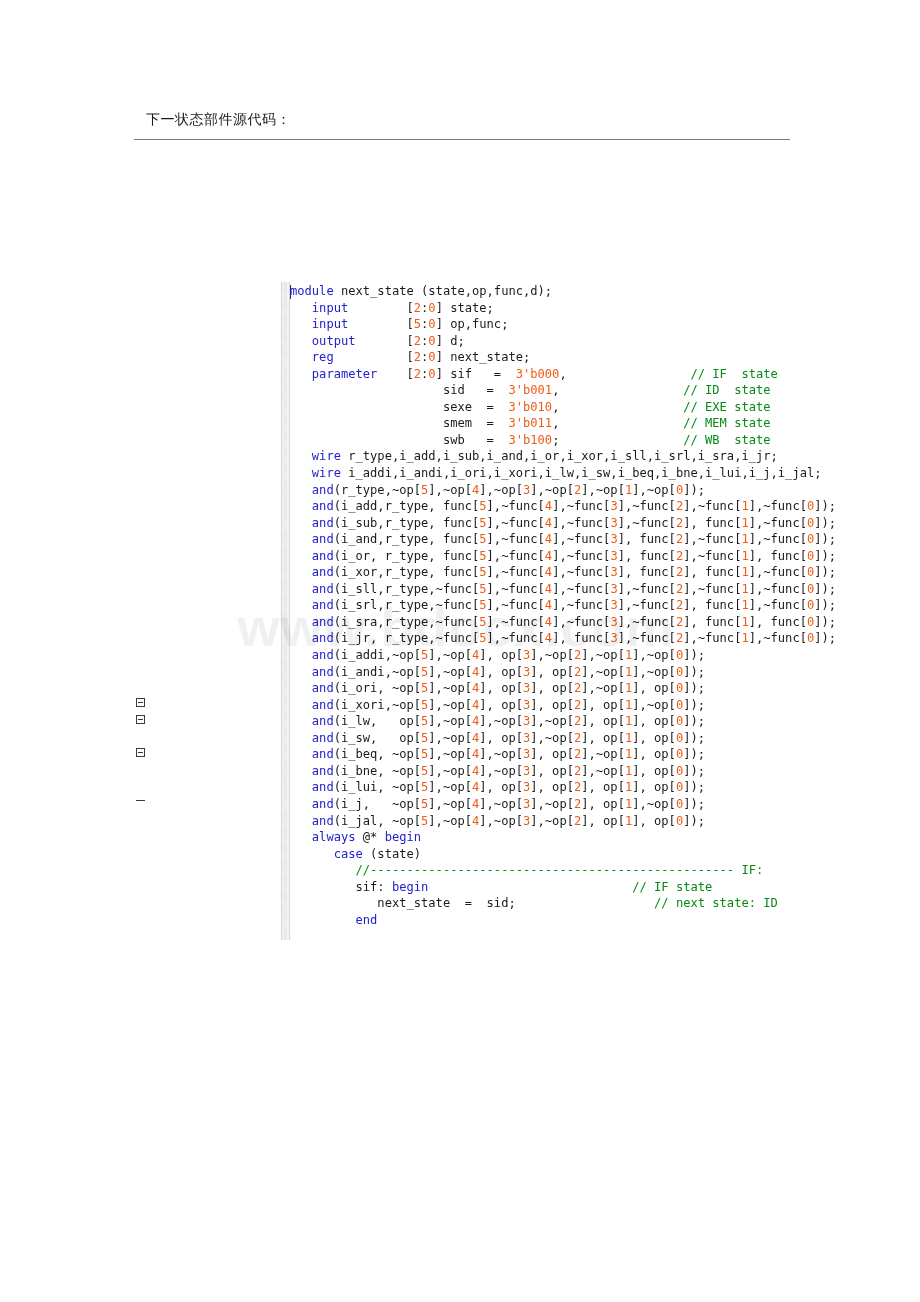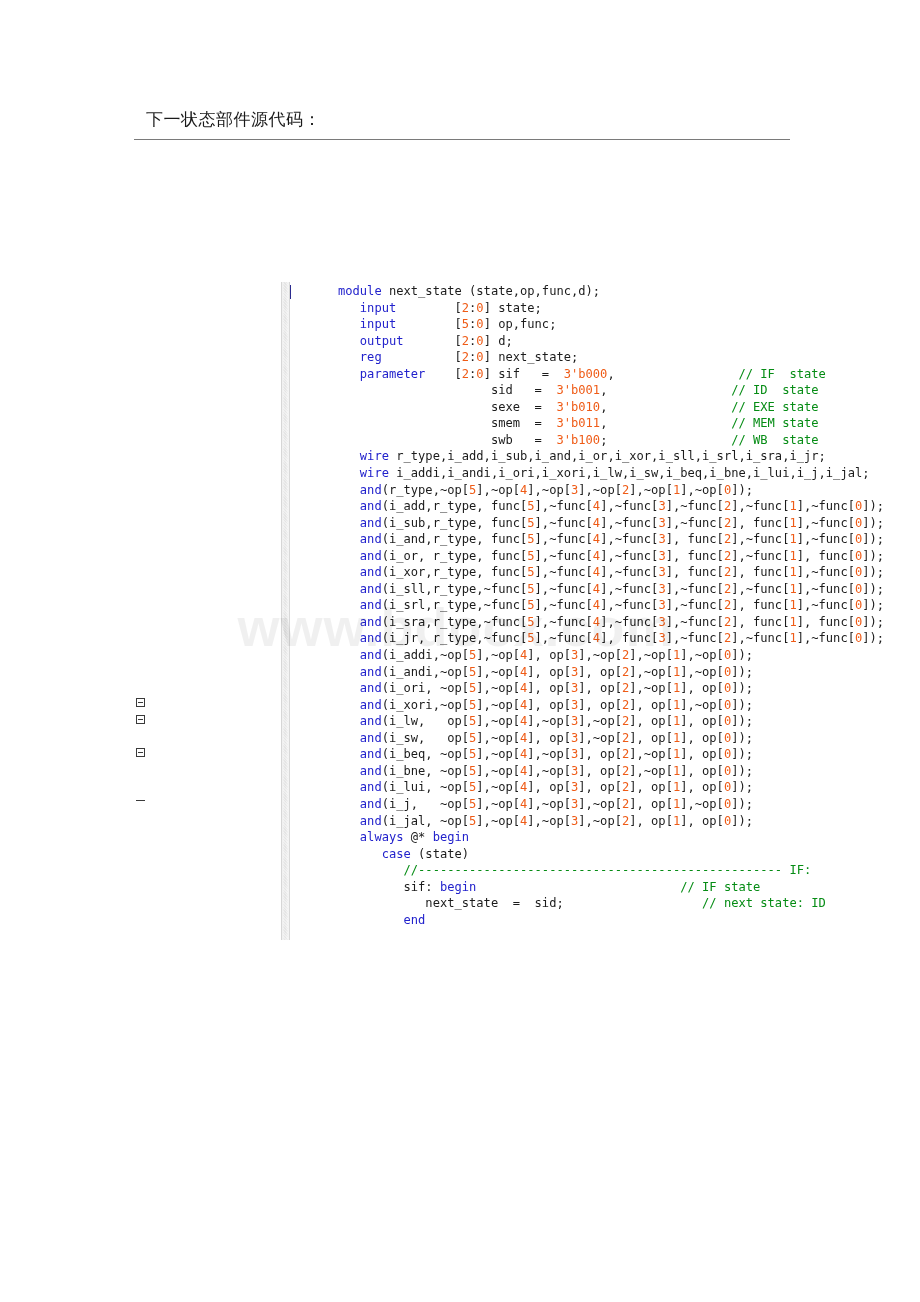--- a/index.html
+++ b/index.html
@@ -19,22 +19,22 @@
     position: absolute;
     inset: 0;
     background: #ffffff;
   }
 
   
   .heading {
     position: absolute;
     left: 146px;
     top: 108px;
-    font-family: Liberation Sans, sans-serif;
-    font-size: 17px;
+    font-family: Liberation Mono, monospace;
+    font-size: 14px;
     line-height: 24px;
     color: #1a1a1a;
     letter-spacing: 0.5px;
     white-space: nowrap;
   }
 
   
   .code-block {
     position: absolute;
     left: 134px;
@@ -116,21 +116,20 @@
   .code-lines {
     position: absolute;
     left: 156px;
     top: 143px;
     font-family: "DejaVu Sans Mono", "Liberation Mono", monospace;
     font-size: 12.1px;
     line-height: 16.55px;
     white-space: pre;
     color: #1b1b1b;
     letter-spacing: 0px;
-    margin-left: 48px;
   }
   .cl { display: block; height: 16.55px; }
 
   .kw   { color: #2222cc; }
   .num  { color: #ef5b16; }
   .cmt  { color: #058c14; text-align: right; }
   .pln  { color: #1b1b1b; }
 
   
   .watermark {

